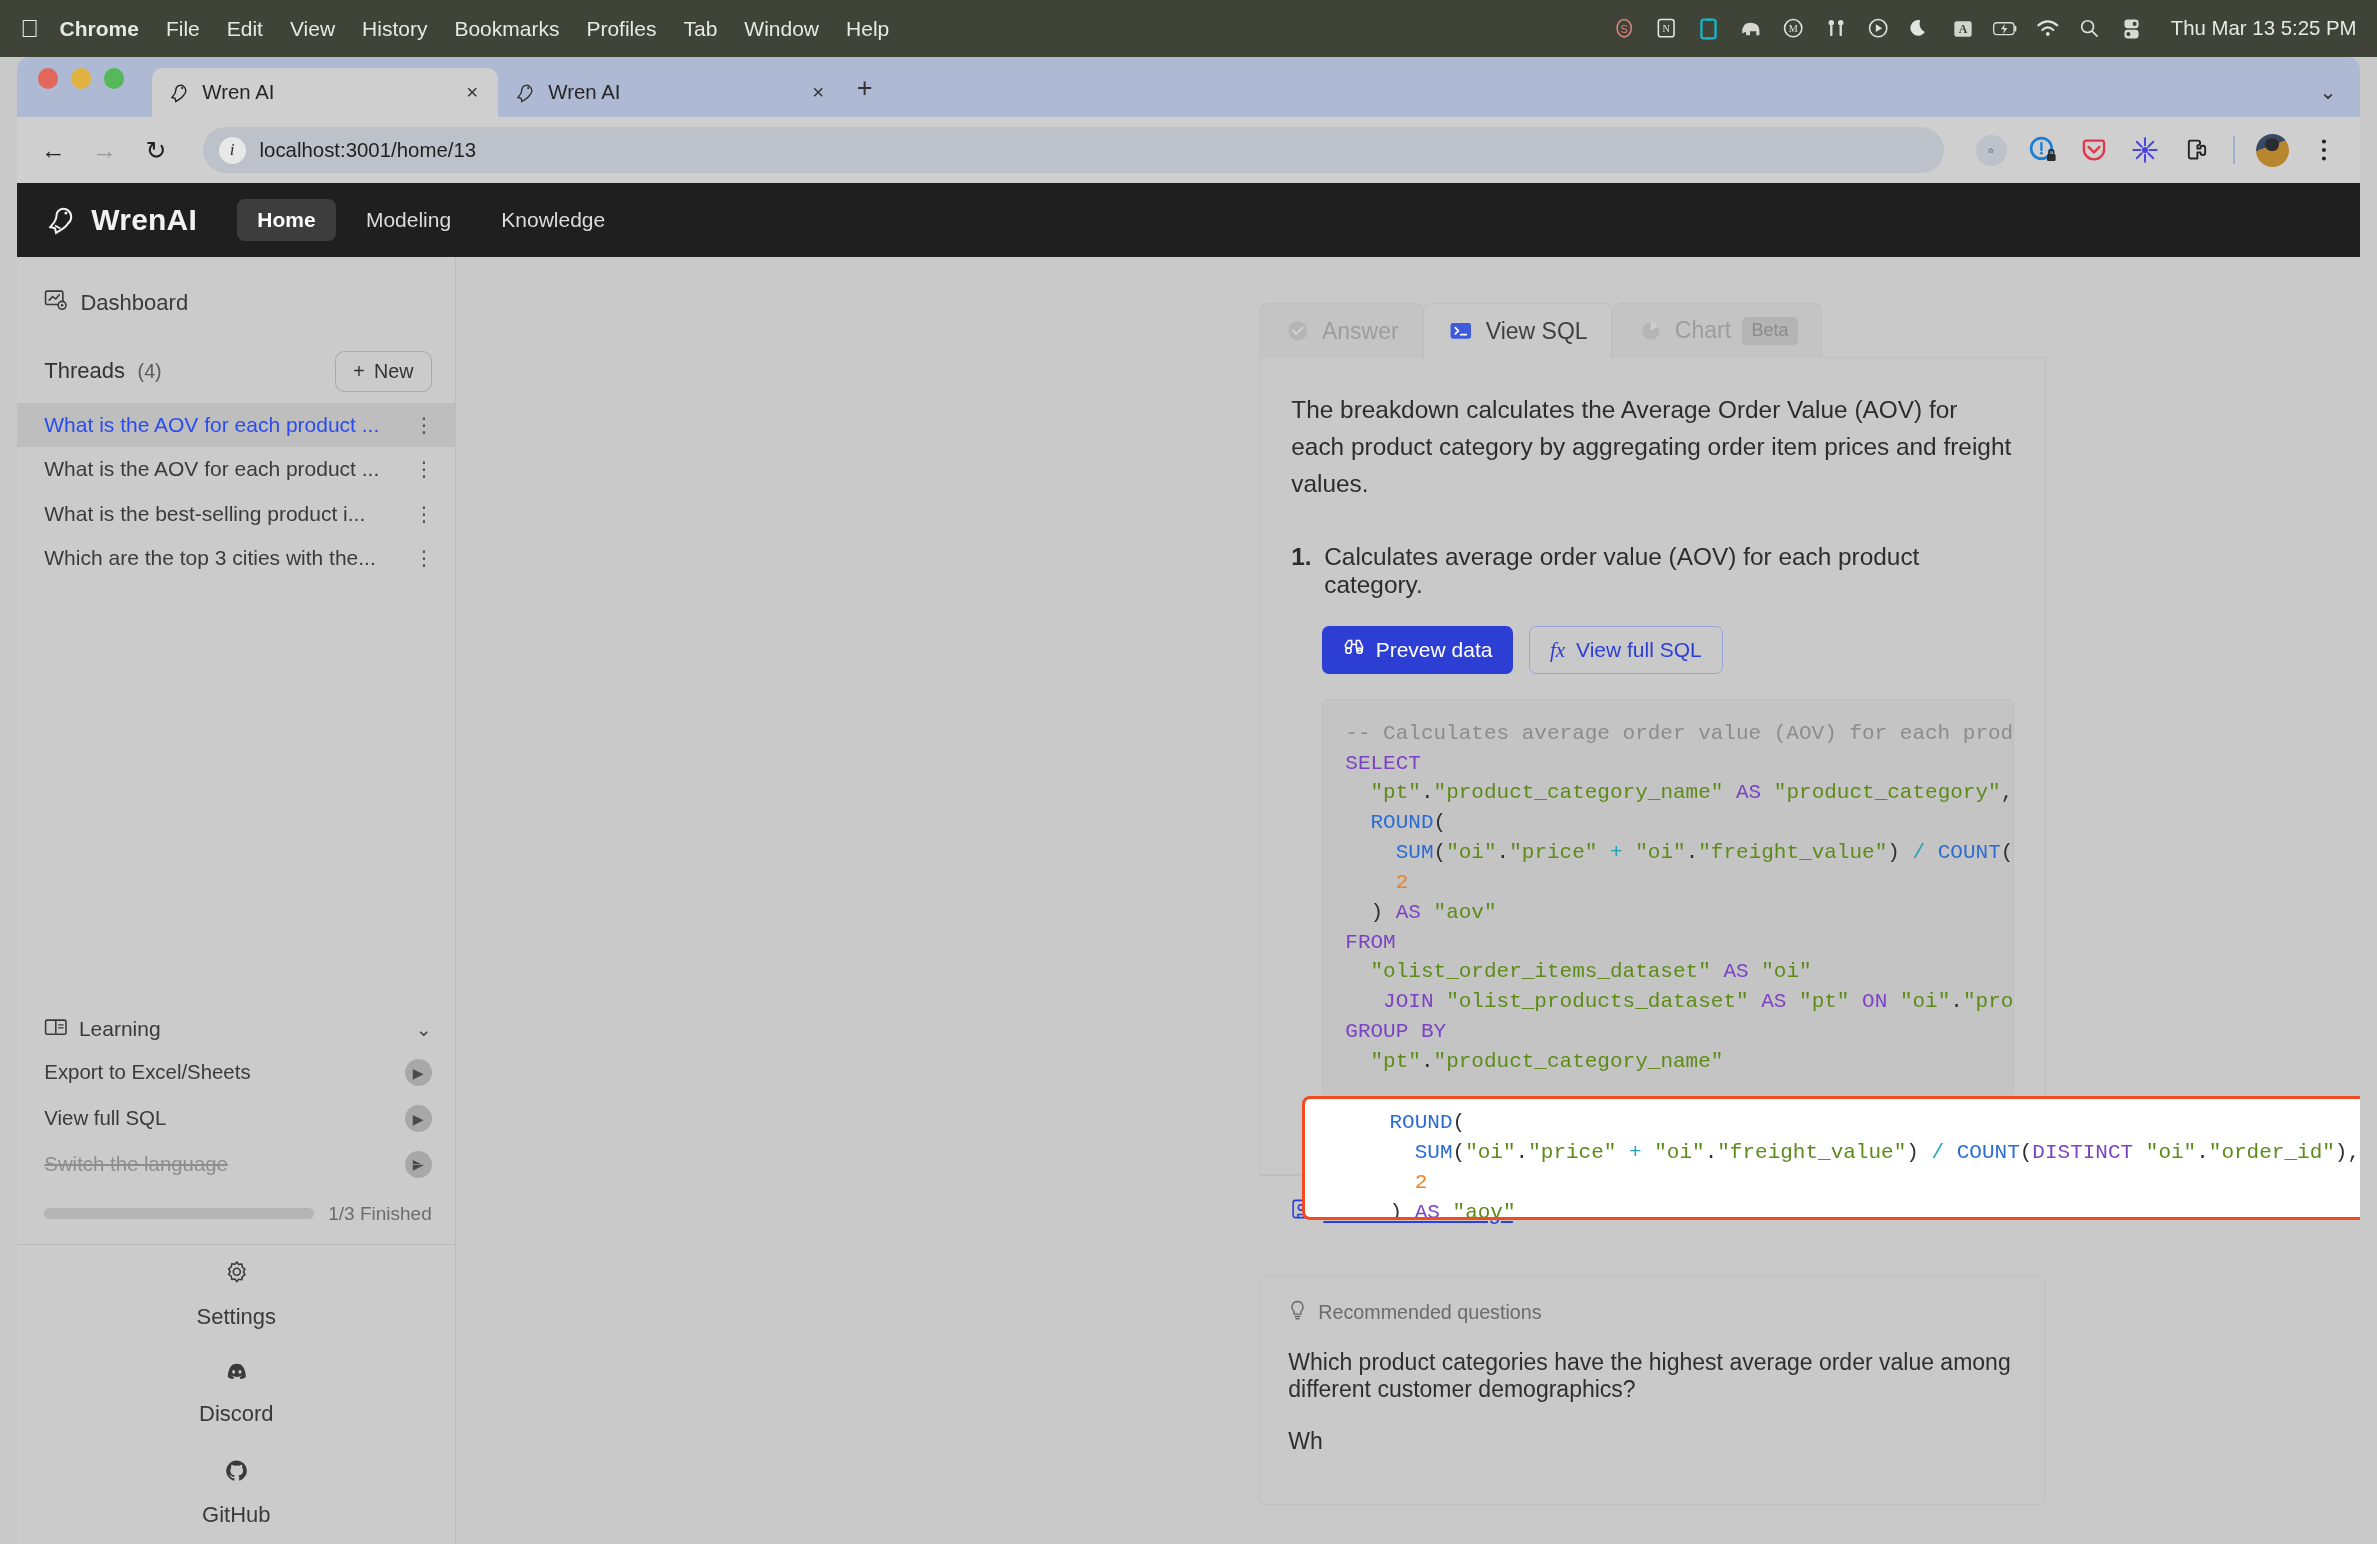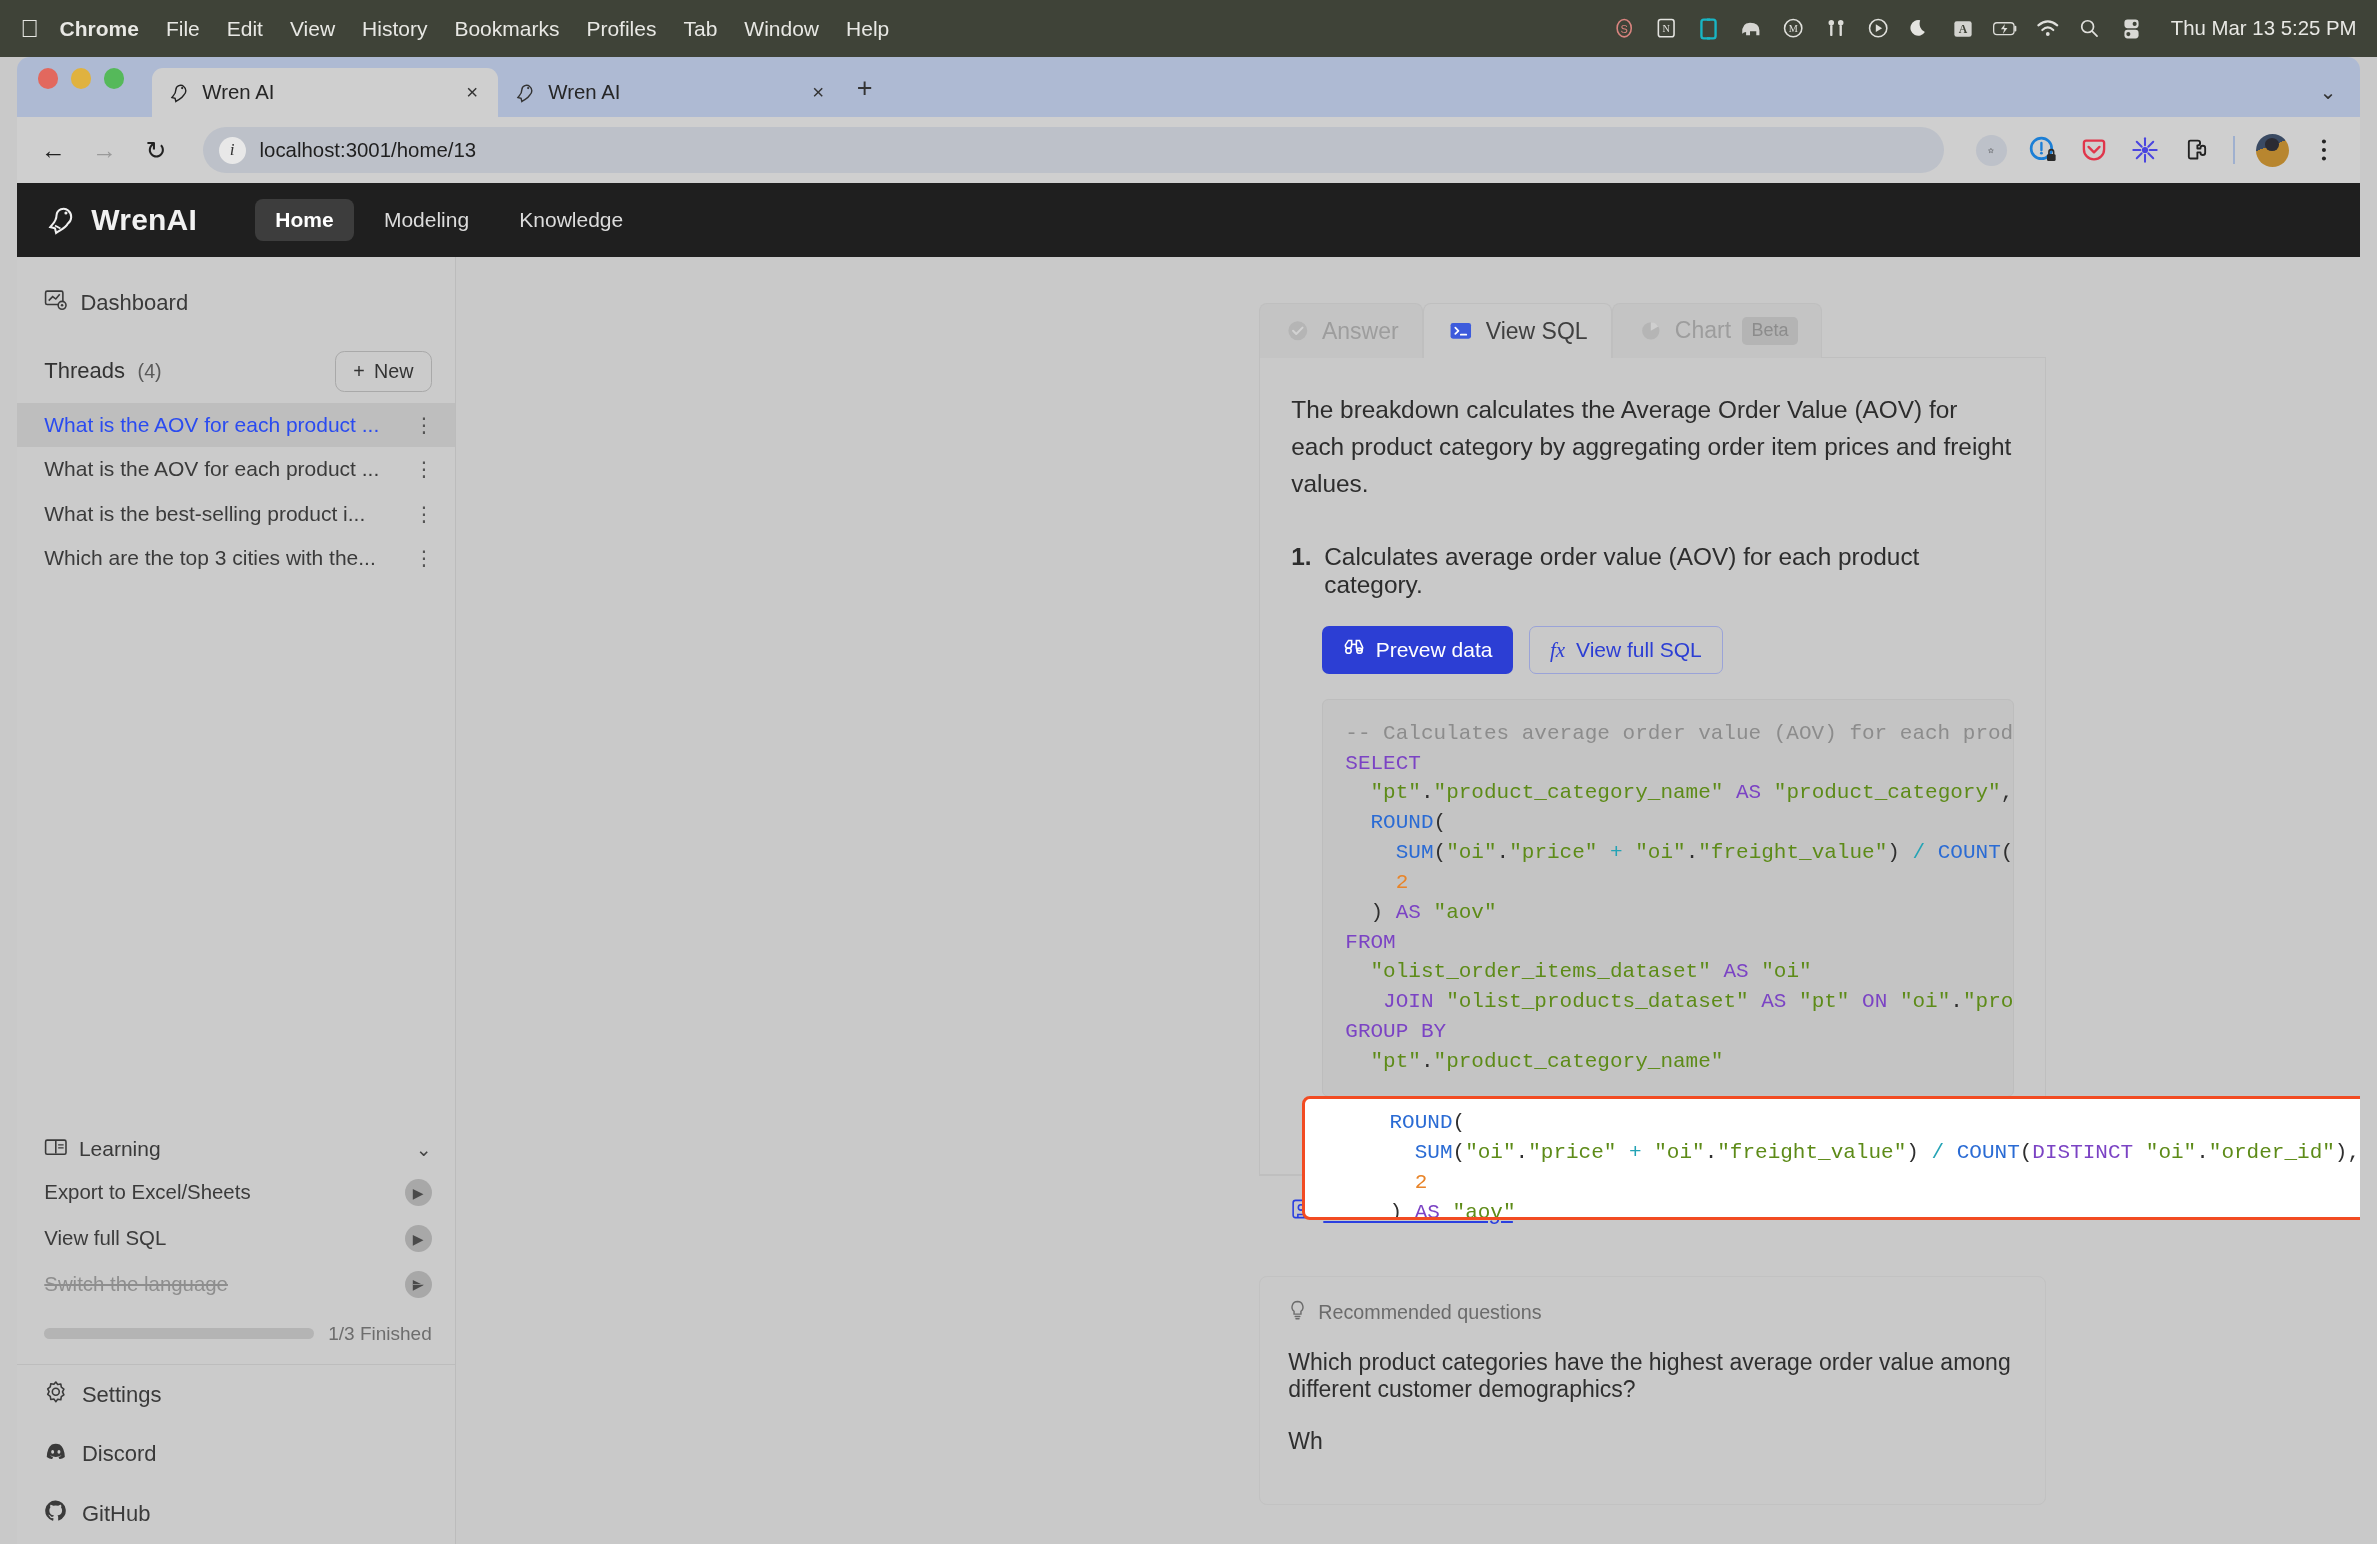--- a/index.html
+++ b/index.html
@@ -72,21 +72,21 @@
   .tb-ico { width: 31px; height: 31px; display: flex; align-items: center; justify-content: center; }
   .star-wrap { background: #bdc1c9; border-radius: 15.7px; padding: 3.1px 12.6px; }
   .tb-divider { width: 2.4px; height: 28px; background: #9fb0cf; }
   .avatar { width: 33px; height: 33px; border-radius: 50%; background: linear-gradient(160deg,#3a4a63 0% 38%, #b8862f 38% 100%); overflow:hidden; position: relative;}
   .avatar::after{content:"";position:absolute;left:9.4px;top:4.7px;width:14px;height:12.6px;border-radius:50%;background:#2b2b33;}
 
   
   .app { position: absolute; top: 126px; left: 0; right: 0; bottom: 0; display: flex; flex-direction: column; }
   .app-nav {
     height: 74px; background: #1f1f1f; display: flex; align-items: center;
-    padding: 0 27px; gap: 31px; flex: 0 0 74px;
+    padding: 0 27px; gap: 13px; flex: 0 0 74px;
   }
   .brand { display: flex; align-items: center; gap: 11px; color: #f1f1f1; font-size: 30px; font-weight: 600; letter-spacing: 0.2px; }
   .brand-logo { width: 36px; height: 36px; }
   .nav-links { display: flex; align-items: center; gap: 9.4px; margin-left: 27px; }
   .nav-link { color: #dcdcdc; font-size: 21px; padding: 9.4px 20.4px; border-radius: 7.9px; white-space: nowrap; }
   .nav-link.active { background: #3d3d3d; color: #fff; font-weight: 600; }
 
   .body-row { flex: 1; display: flex; min-height: 0; }
 
   
@@ -122,21 +122,21 @@
   .learn-head { display: flex; align-items: center; gap: 11px; padding: 12.6px 23.6px 7.9px 27px; font-size: 21px; color: #3a3a3a; }
   .learn-head .chev { margin-left: auto; font-size: 19px; color: #444; }
   .learn-item { display: flex; align-items: center; padding: 9.4px 23.6px 9.4px 27px; font-size: 20.4px; color: #3b3b3b; }
   .learn-item.done { color: #8e8e8e; text-decoration: line-through; }
   .learn-play { margin-left: auto; width: 27px; height: 27px; border-radius: 50%; background: #a8a8a8; display: flex; align-items: center; justify-content: center; color: #4a4a4a; font-size: 14px; }
   .progress-row { display: flex; align-items: center; gap: 14px; padding: 15.7px 23.6px 19px 27px; }
   .progress-track { flex: 1; height: 11px; border-radius: 5.5px; background: #b4b4b4; overflow: hidden; }
   .progress-fill { height: 100%; border-radius: 5.5px; background: linear-gradient(90deg,#5b4cd6,#5fc7e0); }
   .progress-label { font-size: 19px; color: #6d6d6d; white-space: nowrap; }
   .side-divider { height: 0.8px; background: #bdbdbd; margin: 0; }
-  .footer-item { display: flex; align-items: center; gap: 14px; padding: 15.7px 27px; font-size: 22px; color: #3a3a3a; }
+  .footer-item { display: flex; align-items: center; gap: 14px; padding: 15.7px 27px; font-size: 22px; color: #3a3a3a; flex-direction: column; }
 
   
   .main { flex: 1; min-width: 0; background: #c9c9c9; position: relative; overflow: hidden; }
   .main-inner { padding: 46px 0 0 0; }
   .q-title-row { display: flex; align-items: center; gap: 17.3px; padding-left: 805px; margin-bottom: 44px; }
   .q-bubble { width: 33px; height: 33px; flex: 0 0 33px; }
   .q-title { font-size: 30px; color: #3c3c3c; font-weight: 400; }
 
   .card-wrap { margin-left: 803px; margin-right: 314px; }
   .tabs { display: flex; align-items: flex-end; gap: 0; }

